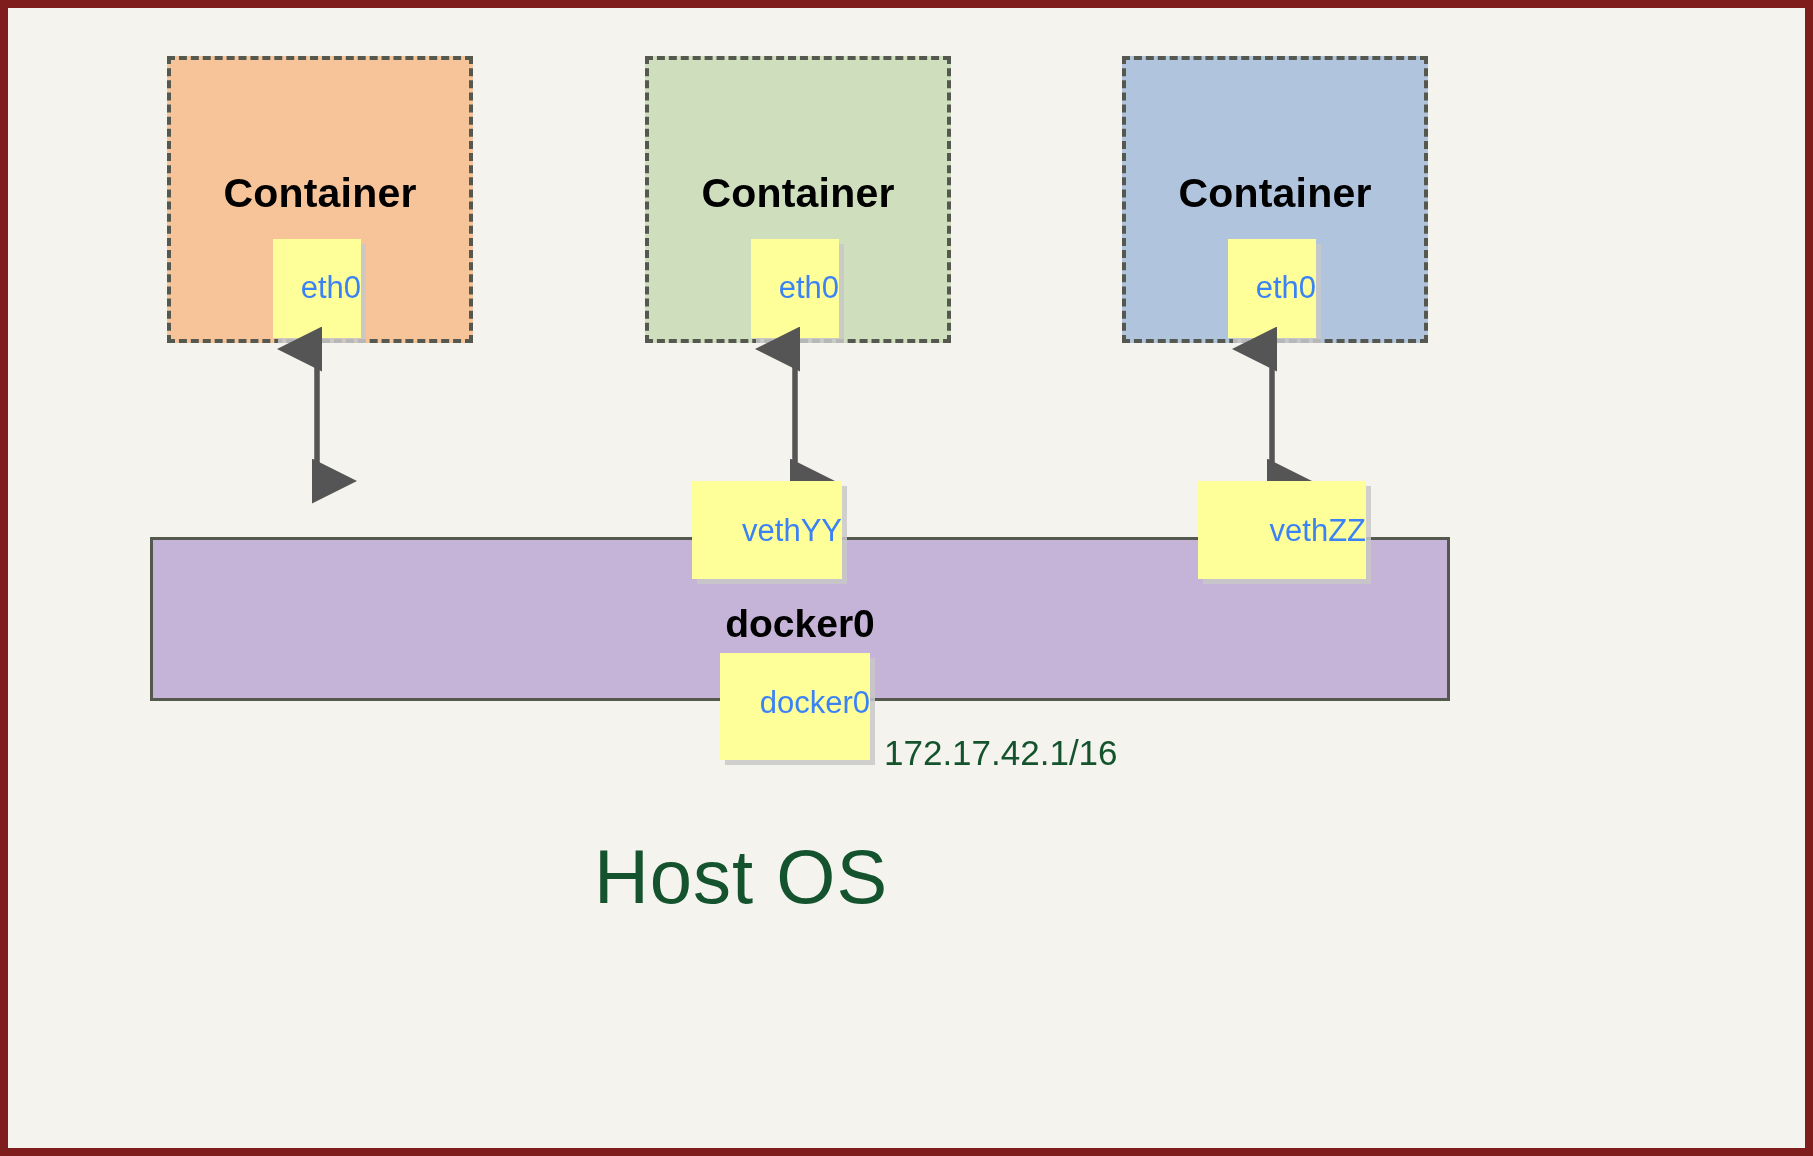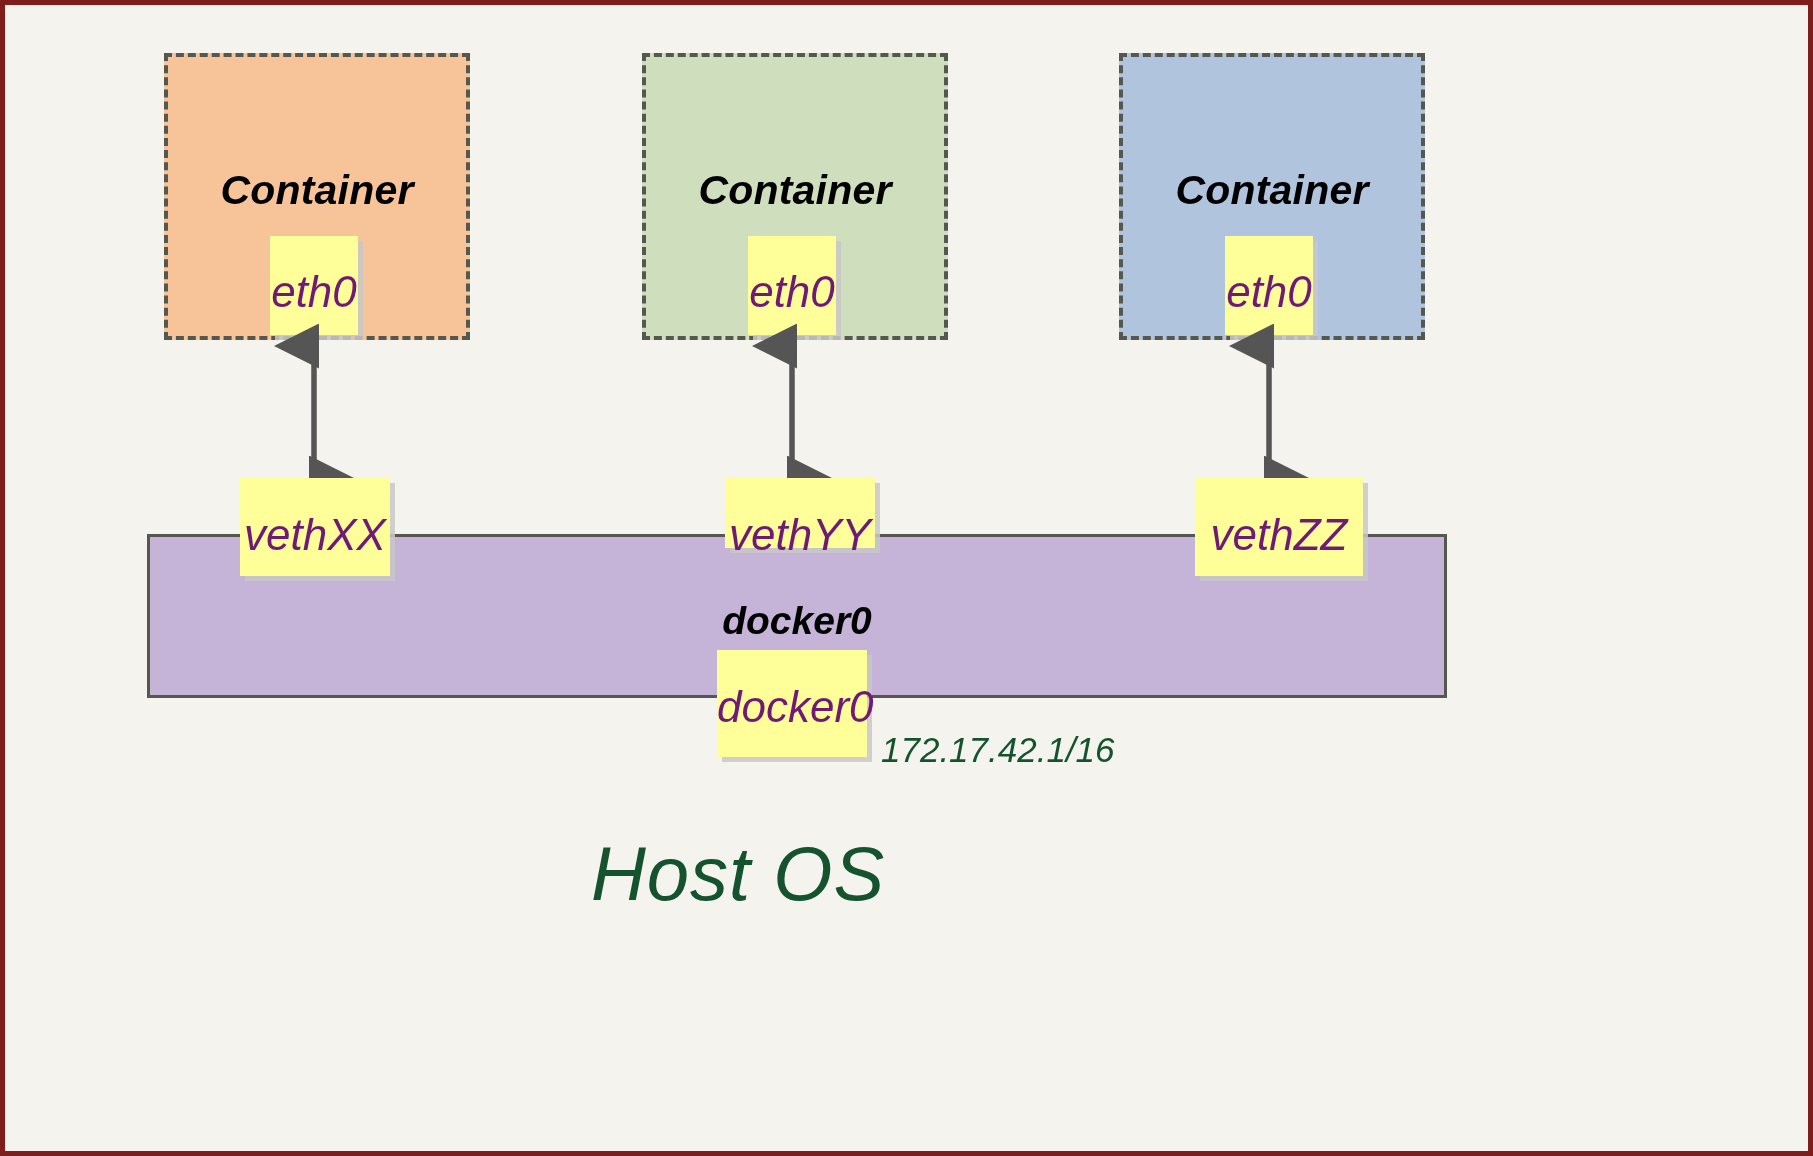--- a/index.html
+++ b/index.html
@@ -10,23 +10,22 @@
   body {
     font-family: "Liberation Sans", sans-serif;
   }
 
   #canvas {
     position: relative;
     width: 1813px;
     height: 1156px;
     background: #f4f3ee;
     box-sizing: border-box;
-    border: 5px solid #7f1d1d;
+    border: 8px solid #7f1d1d;
     overflow: hidden;
-    font-style: italic;
   }
 
   
   .container-box {
     position: absolute;
     box-sizing: border-box;
     border: 4px dashed #55584f;
     display: block;
   }
   .container-title {
@@ -39,23 +38,23 @@
     color: #000000;
     letter-spacing: 0.2px;
   }
 
   
   .note {
     position: absolute;
     background: #ffff99;
     box-shadow: 5px 5px 0 0 rgba(200,200,200,0.85);
     box-sizing: border-box;
-    color: #701a75;
-    font-size: 44px;
-    text-align: center;
+    color: #3b82f6;
+    font-size: 31px;
+    text-align: right;
     display: flex;
     align-items: flex-start;
     justify-content: center;
   }
   .note > span { display: block; width: 100%; }
 
   
   #docker-bar {
     position: absolute;
     background: #c5b3d8;
@@ -155,25 +154,22 @@
         <path d="M4.5,0 L9,9 L0,9 Z" fill="#555555"></path>
       </marker>
       <marker id="ah-dn-3" markerWidth="9" markerHeight="9" refX="4.5" refY="8" orient="auto" markerUnits="strokeWidth">
         <path d="M4.5,0 L9,9 L0,9 Z" fill="#555555"></path>
       </marker>
     </defs>
     <line x1="19" y1="140" x2="19" y2="8" stroke="#555555" stroke-width="5" marker-end="url(#ah-up-3)"></line>
     <line x1="19" y1="8" x2="19" y2="140" stroke="#555555" stroke-width="5" marker-end="url(#ah-dn-3)"></line>
   </svg>
 
-  <div class="note" id="veth-1" style="left:235px; top:473px; width:150px; height:98px;">
-    <span style="margin-top:32px;">vethXX</span>
-  </div>
 
-  <div class="note" id="veth-2" style="left:720px; top:473px; width:150px; height:70px;">
+  <div class="note" id="veth-2" style="left:684px; top:473px; width:150px; height:98px;">
     <span style="margin-top:32px;">vethYY</span>
   </div>
 
   <div class="note" id="veth-3" style="left:1190px; top:473px; width:168px; height:98px;">
     <span style="margin-top:32px;">vethZZ</span>
   </div>
 
   <div class="note" id="docker0-note" style="left:712px; top:645px; width:150px; height:107px;">
     <span style="margin-top:32px;">docker0</span>
   </div>

